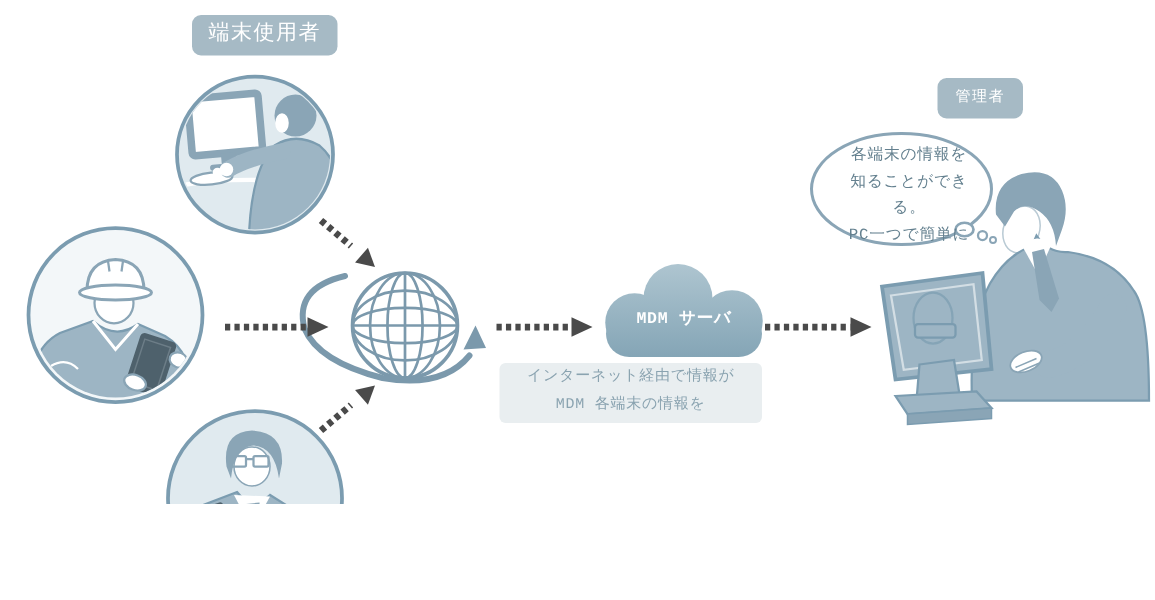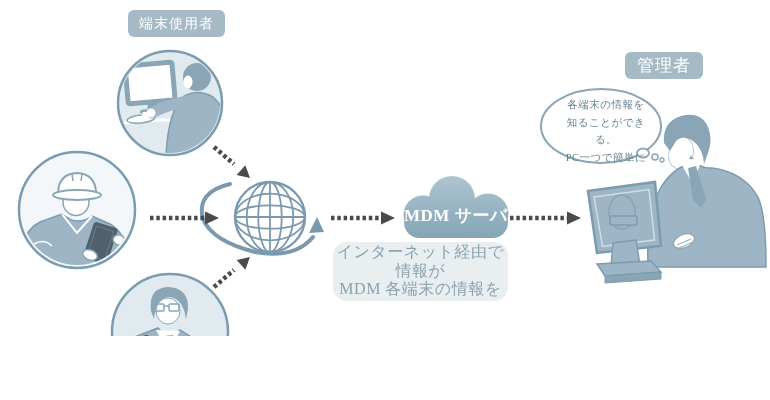--- a/index.html
+++ b/index.html
@@ -1,35 +1,35 @@
 <!DOCTYPE html>
 <html style="--background: #ffffff; --label-bg: #a6bac5; --label-text: #ffffff; --circle-fill: #e0eaef; --circle-fill-light: #f3f7f9; --outline: #7b9cb0; --person-fill: #9db5c4; --person-dark: #8aa5b6; --device-dark: #4e616c; --arrow: #4a4a4a; --cloud-top: #aec5d0; --cloud-bottom: #83a4b5; --cloud-text: #ffffff; --info-bg: #e9eef0; --info-text: #8aa3b0; --bubble-text: #64808f; --globe: #7b99ac;"><head>
 <meta charset="utf-8">
 <style>
   html,body{margin:0;padding:0;background:#fff;}
   .canvas{
     position:relative;width:770px;height:336px;overflow:hidden;
     background:var(--background,#fff);
-    font-family:Liberation Serif, serif;
+    font-family:Liberation Mono, monospace;
   }
   .abs{position:absolute;}
   .artsvg{position:absolute;left:0;top:0;}
   .pill{
     background:var(--label-bg,#a6bac5);color:var(--label-text,#fff);
     font-size:14px;line-height:19px;padding:4px 11px;border-radius:6px;
     letter-spacing:1px;white-space:nowrap;
   }
   .cloud-label{
     left:404px;top:204px;width:104px;text-align:center;
-    color:var(--cloud-text,#fff);font-size:17px;font-weight:bold;letter-spacing:.5px;
+    color:var(--cloud-text,#fff);font-size:11px;font-weight:bold;letter-spacing:.5px;
   }
   .info-box{
     left:333px;top:242px;width:175px;padding:1px 0 2px;
-    background:var(--info-bg,#e9eef0);border-radius:14px;
-    color:var(--info-text,#8aa3b0);font-size:16px;line-height:18.5px;text-align:center;
+    background:var(--info-bg,#e9eef0);border-radius:4px;
+    color:var(--info-text,#8aa3b0);font-size:10px;line-height:18.5px;text-align:center;
     letter-spacing:.5px;
   }
   .bubble-text{
     left:556px;top:96px;width:100px;
     color:var(--bubble-text,#64808f);font-size:10.5px;line-height:17.5px;text-align:center;
     letter-spacing:.5px;
   }
   
   .f-bg1{fill:var(--circle-fill,#e3ecf1);}
   .f-bg2{fill:var(--circle-fill-light,#f3f7f9);}
@@ -189,21 +189,21 @@
         <rect x="610" y="216" width="27" height="9" rx="2" class="f-person" stroke="var(--outline,#7b9cb0)" stroke-width="1.5"></rect>
         <path d="M613 243 L636 240 L640 265 L611 267 Z" class="f-person" stroke="var(--outline,#7b9cb0)" stroke-width="1.5"></path>
         <path d="M597 264 L651 261 L661 272 L605 276 Z" class="f-person" stroke="var(--outline,#7b9cb0)" stroke-width="1.5"></path>
         <path d="M605 276 L661 272 L661 279 L605 283 Z" class="f-dark" stroke="var(--outline,#7b9cb0)" stroke-width="1"></path>
       </g>
     </g>
   </svg>
 
   <div class="pill abs" style="left:128px;top:10px">端末使用者</div>
 
-  <div class="pill abs" style="left:625px;top:52px;font-size:17px;padding:4px 12px">管理者</div>
+  <div class="pill abs" style="left:625px;top:52px;font-size:10px;padding:4px 12px">管理者</div>
 
   <div class="cloud-label abs">MDM サーバ</div>
 
   <div class="info-box abs">
     <div>インターネット経由で情報が</div>
     <div>MDM 各端末の情報を</div>
   </div>
 
   <div class="bubble-text abs">
     <div>各端末の情報を</div>

